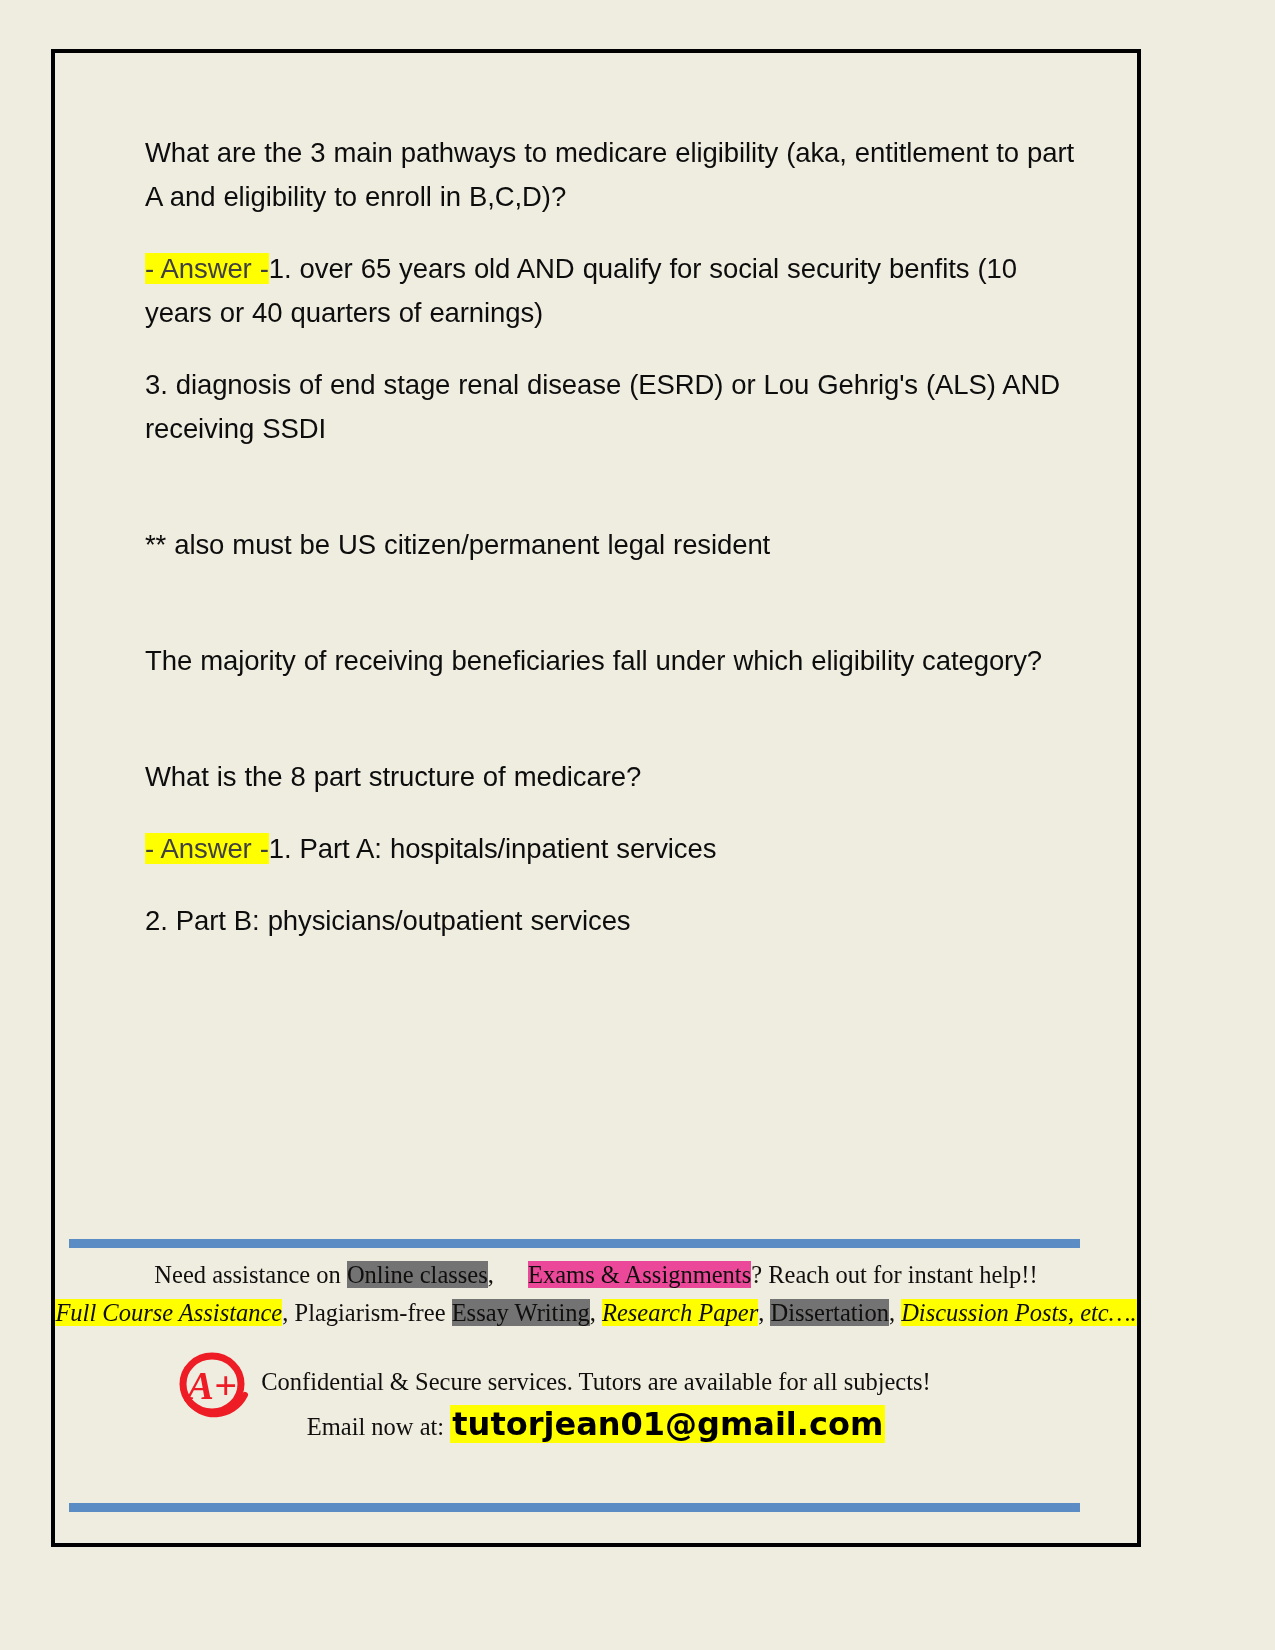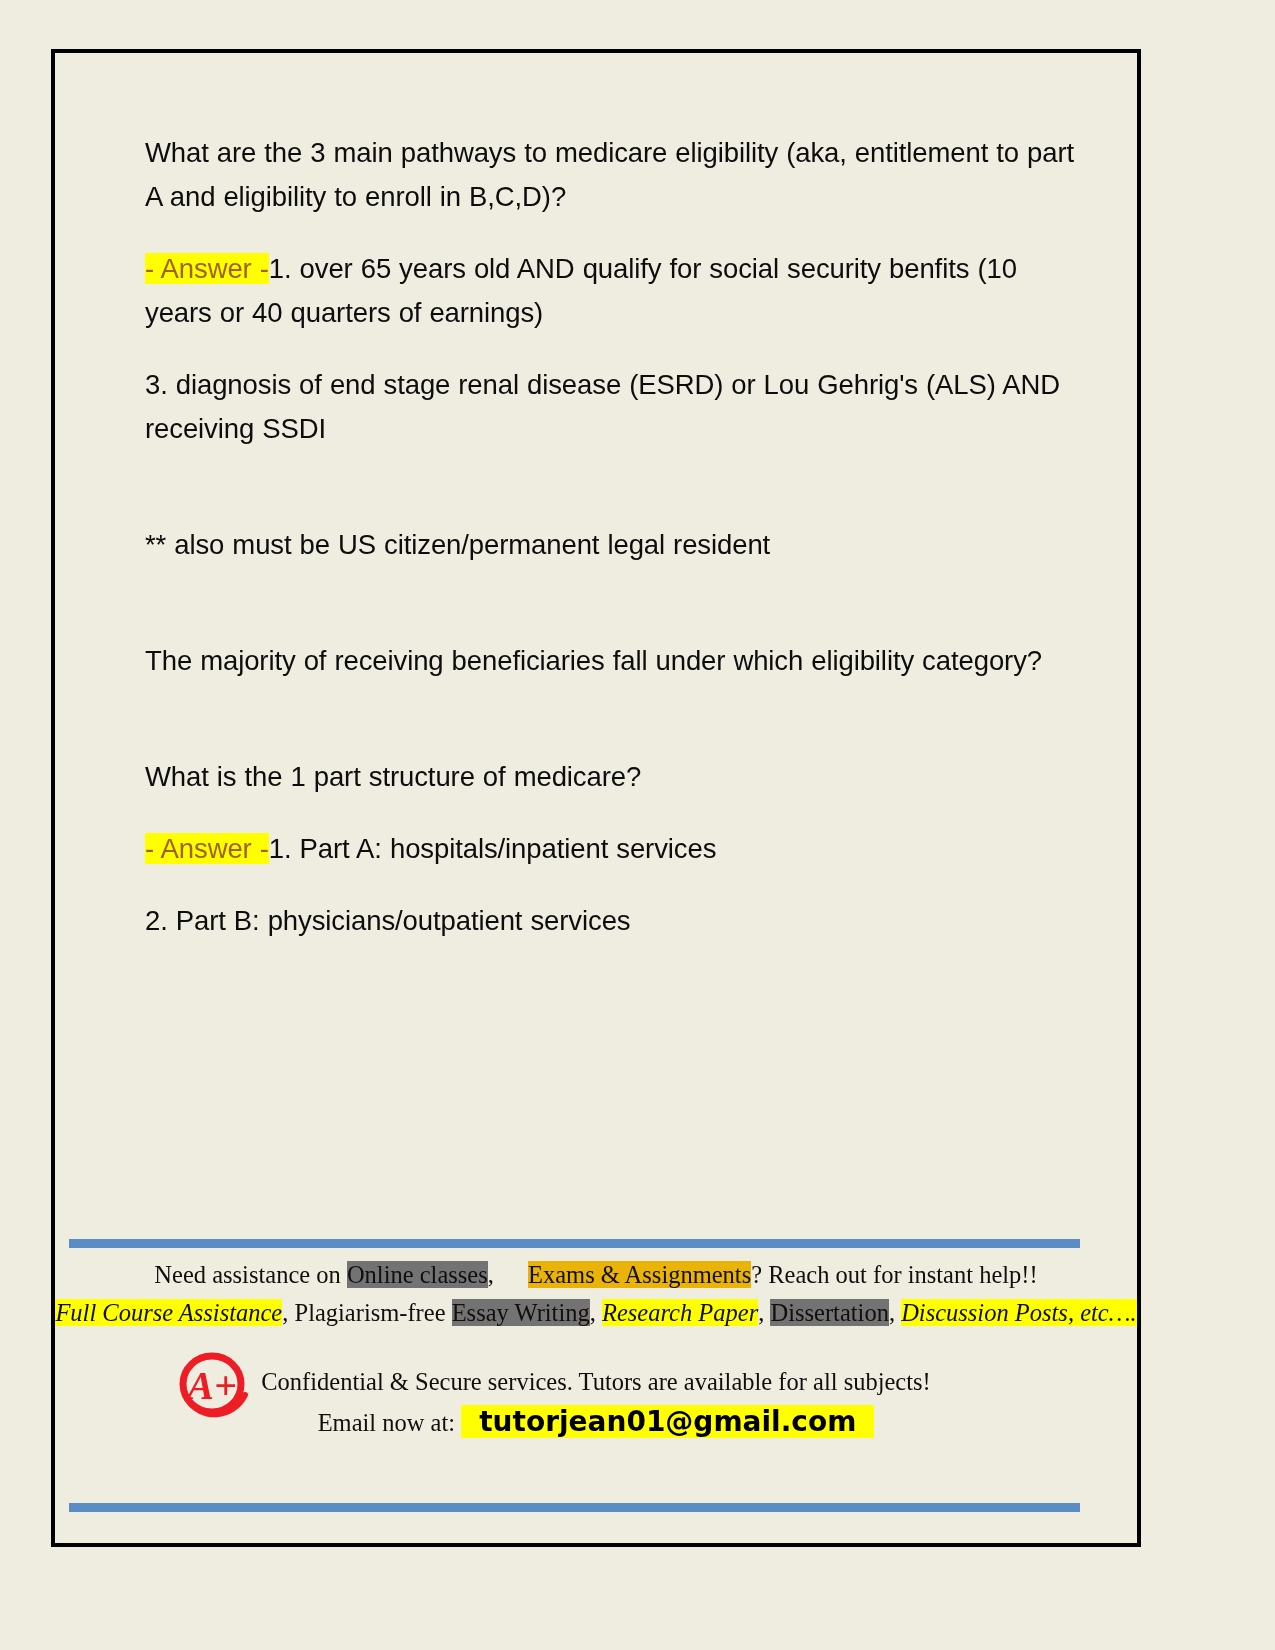--- a/index.html
+++ b/index.html
@@ -45,21 +45,21 @@
     color: #0d0d0d;
     letter-spacing: -0.1px;
     word-spacing: 0.5px;
   }
   p.spacer-para {
     margin: 0;
     height: 44px;
   }
   .hl-yellow {
     background: #ffff00;
-    color: #a16207;
+    color: #404040;
     margin-top: 18px;
   }
   
   #footer {
     position: absolute;
     left: 0;
     right: 0;
     bottom: 0;
     height: 320px;
   }
@@ -81,28 +81,28 @@
     font-size: 24.5px;
     color: #100f0d;
     white-space: nowrap;
   }
   #foot-line-1 { top: 38px; }
   #foot-line-2 { top: 76px; }
   #foot-line-3 { top: 145px; }
   #foot-line-4 { top: 182px; }
   .mark-yellow { background: #ffff00; font-style: italic; }
   .mark-cyan   { background: #737373; font-family: Liberation Serif, serif; }
-  .mark-green  { background: #eab308; margin-left: 28px; }
+  .mark-green  { background: #ec4899; margin-left: 28px; }
   .email-text {
     font-family: "DejaVu Sans", sans-serif;
     font-weight: bold;
-    font-size: 28px;
+    font-size: 32px;
     background: #ffff00;
     color: #000000;
-    padding: 0 18px;
+    padding: 0 2px;
   }
   #logo {
     position: absolute;
     left: 120px;
     top: 128px;
     width: 76px;
     height: 72px;
   }
 </style>
 </head>
@@ -126,21 +126,21 @@
 
       <p class="para">** also must be US citizen/permanent legal resident</p>
 
       <p class="spacer-para"></p>
 
       <p class="para">The majority of receiving beneficiaries fall under which eligibility category?</p>
 
 
       <p class="spacer-para"></p>
 
-      <p class="para">What is the 1 part structure of medicare?</p>
+      <p class="para">What is the 8 part structure of medicare?</p>
 
       <p class="para">
         <span class="hl-yellow">- Answer -</span><span>1. Part A: hospitals/inpatient services</span>
       </p>
 
       <p class="para">2. Part B: physicians/outpatient services</p>
 
     </div>
 
     <div id="footer">

